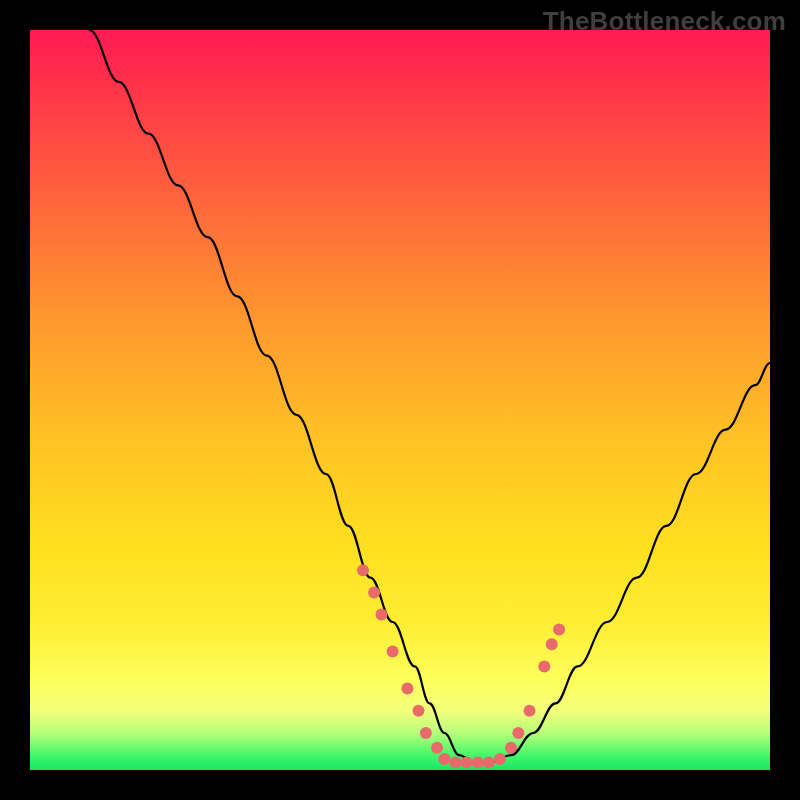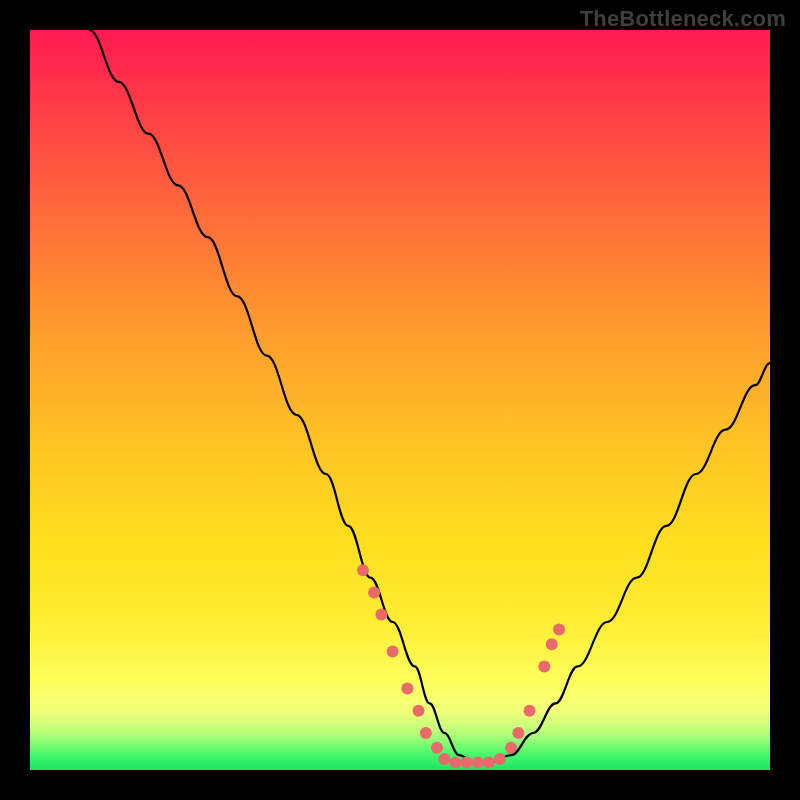--- a/index.html
+++ b/index.html
@@ -39,21 +39,21 @@
       #b7ff7a 95%,
       #45f76a 98%,
       #18e566 100%
     );
   }
   .watermark {
     position: absolute;
     top: 6px;
     right: 14px;
     color: #4a4a4a;
-    font-size: 22px;
+    font-size: 26px;
     font-weight: 600;
     letter-spacing: 0.2px;
     opacity: 0.85;
     user-select: none;
     margin-left: 12px;
   }
   svg.curve {
     position: absolute;
     top: 0;
     left: 0;

